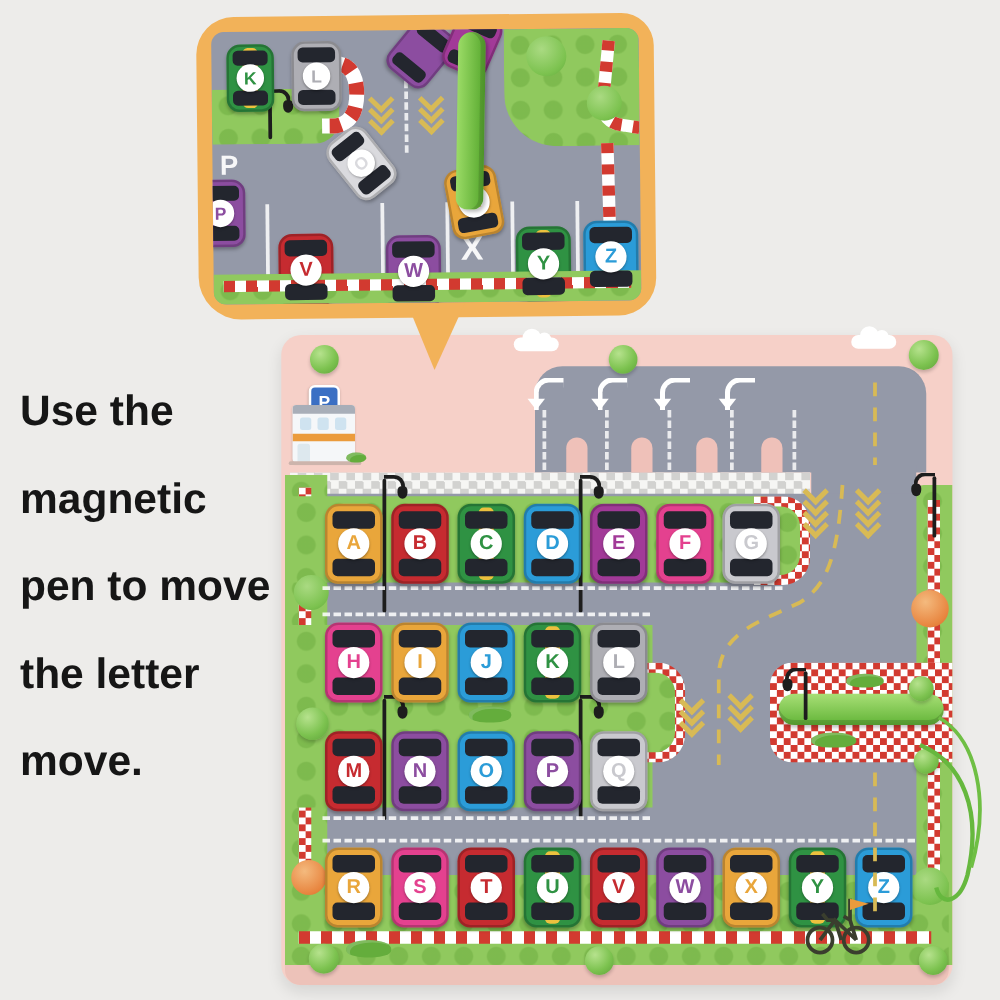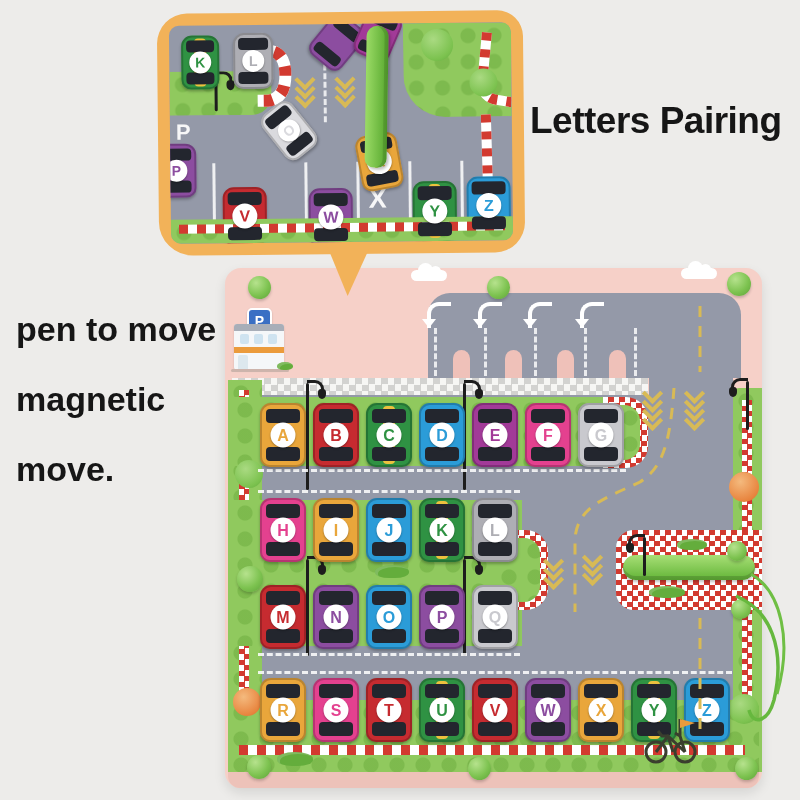--- a/index.html
+++ b/index.html
@@ -486,20 +486,21 @@
             <div class="win win-b"></div>
             <div class="plate" style="font-size: 16px;">Z</div>
           </div>
         </div>
       <div class="abs grass" style="left:0;top:194px;width:342px;height:24px;"></div>
       <div class="abs ckline" style="left:8px;top:199px;width:326px;height:9px;"></div>
       <div class="abs pen vert" style="left:196px;top:2px;width:22px;height:142px;transform:rotate(1.5deg);"></div>
     </div>
   </div>
 
-  <div class="headline">Letters Pairing</div>
   <div class="instruction" id="instruction">
+      <div>Use the</div>
+      <div>magnetic</div>
       <div>pen to move</div>
-      <div>magnetic</div>
+      <div>the letter</div>
       <div>move.</div>
     </div>
 
 </div>
 
 </body></html>

